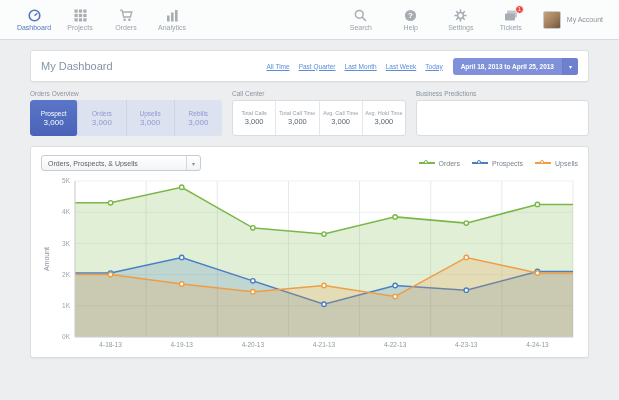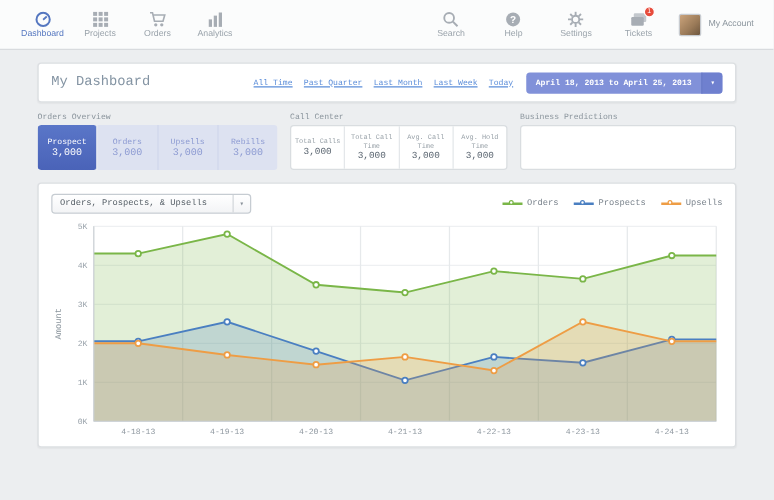--- a/index.html
+++ b/index.html
@@ -23,21 +23,21 @@
   .nav-right { margin-left:auto; display:flex; align-items:center; gap:14px; }
   .icon-wrap { position:relative; height:13px; display:flex; align-items:center; }
   .badge {
     position:absolute; top:-4px; right:-6px; width:9px; height:9px;
     background:#e74c3c; border:1px solid #fff; border-radius:50%;
     color:#fff; font-size:5.5px; display:flex; align-items:center; justify-content:center;
   }
   .account { display:flex; flex-direction:row; align-items:center; gap:6px; font-size:7px; color:#8a949c; cursor:pointer; }
   .avatar { width:18px; height:18px; border-radius:2px; background:linear-gradient(135deg,#caa37b 0%,#9a7a58 60%,#6e573f 100%); border:1px solid #c7cbd0; }
   
-  .content { padding:10px 30px 0;font-family:Liberation Mono, monospace; }
+  .content { padding:10px 30px 0; }
   .card { background:#fff; border:1px solid #dcdfe2; border-radius:3px; box-shadow:0 1px 1px rgba(0,0,0,0.04); }
   .dash-header { height:32px; display:flex; align-items:center; padding:0 10px; }
   .dash-title { font-size:11px; color:#8494a3; }
   .time-links { margin-left:auto; display:flex; gap:9px; }
   .time-links a { font-size:6.5px; color:#5b8dd9; text-decoration:underline; cursor:pointer; }
   .date-btn {
     margin-left:10px; display:flex; align-items:stretch; border-radius:3px; overflow:hidden;
     background:#8191d9; cursor:pointer;
   }
   .date-btn .date-text { padding:5px 8px; font-size:6.5px; font-weight:bold; color:#fff; }

